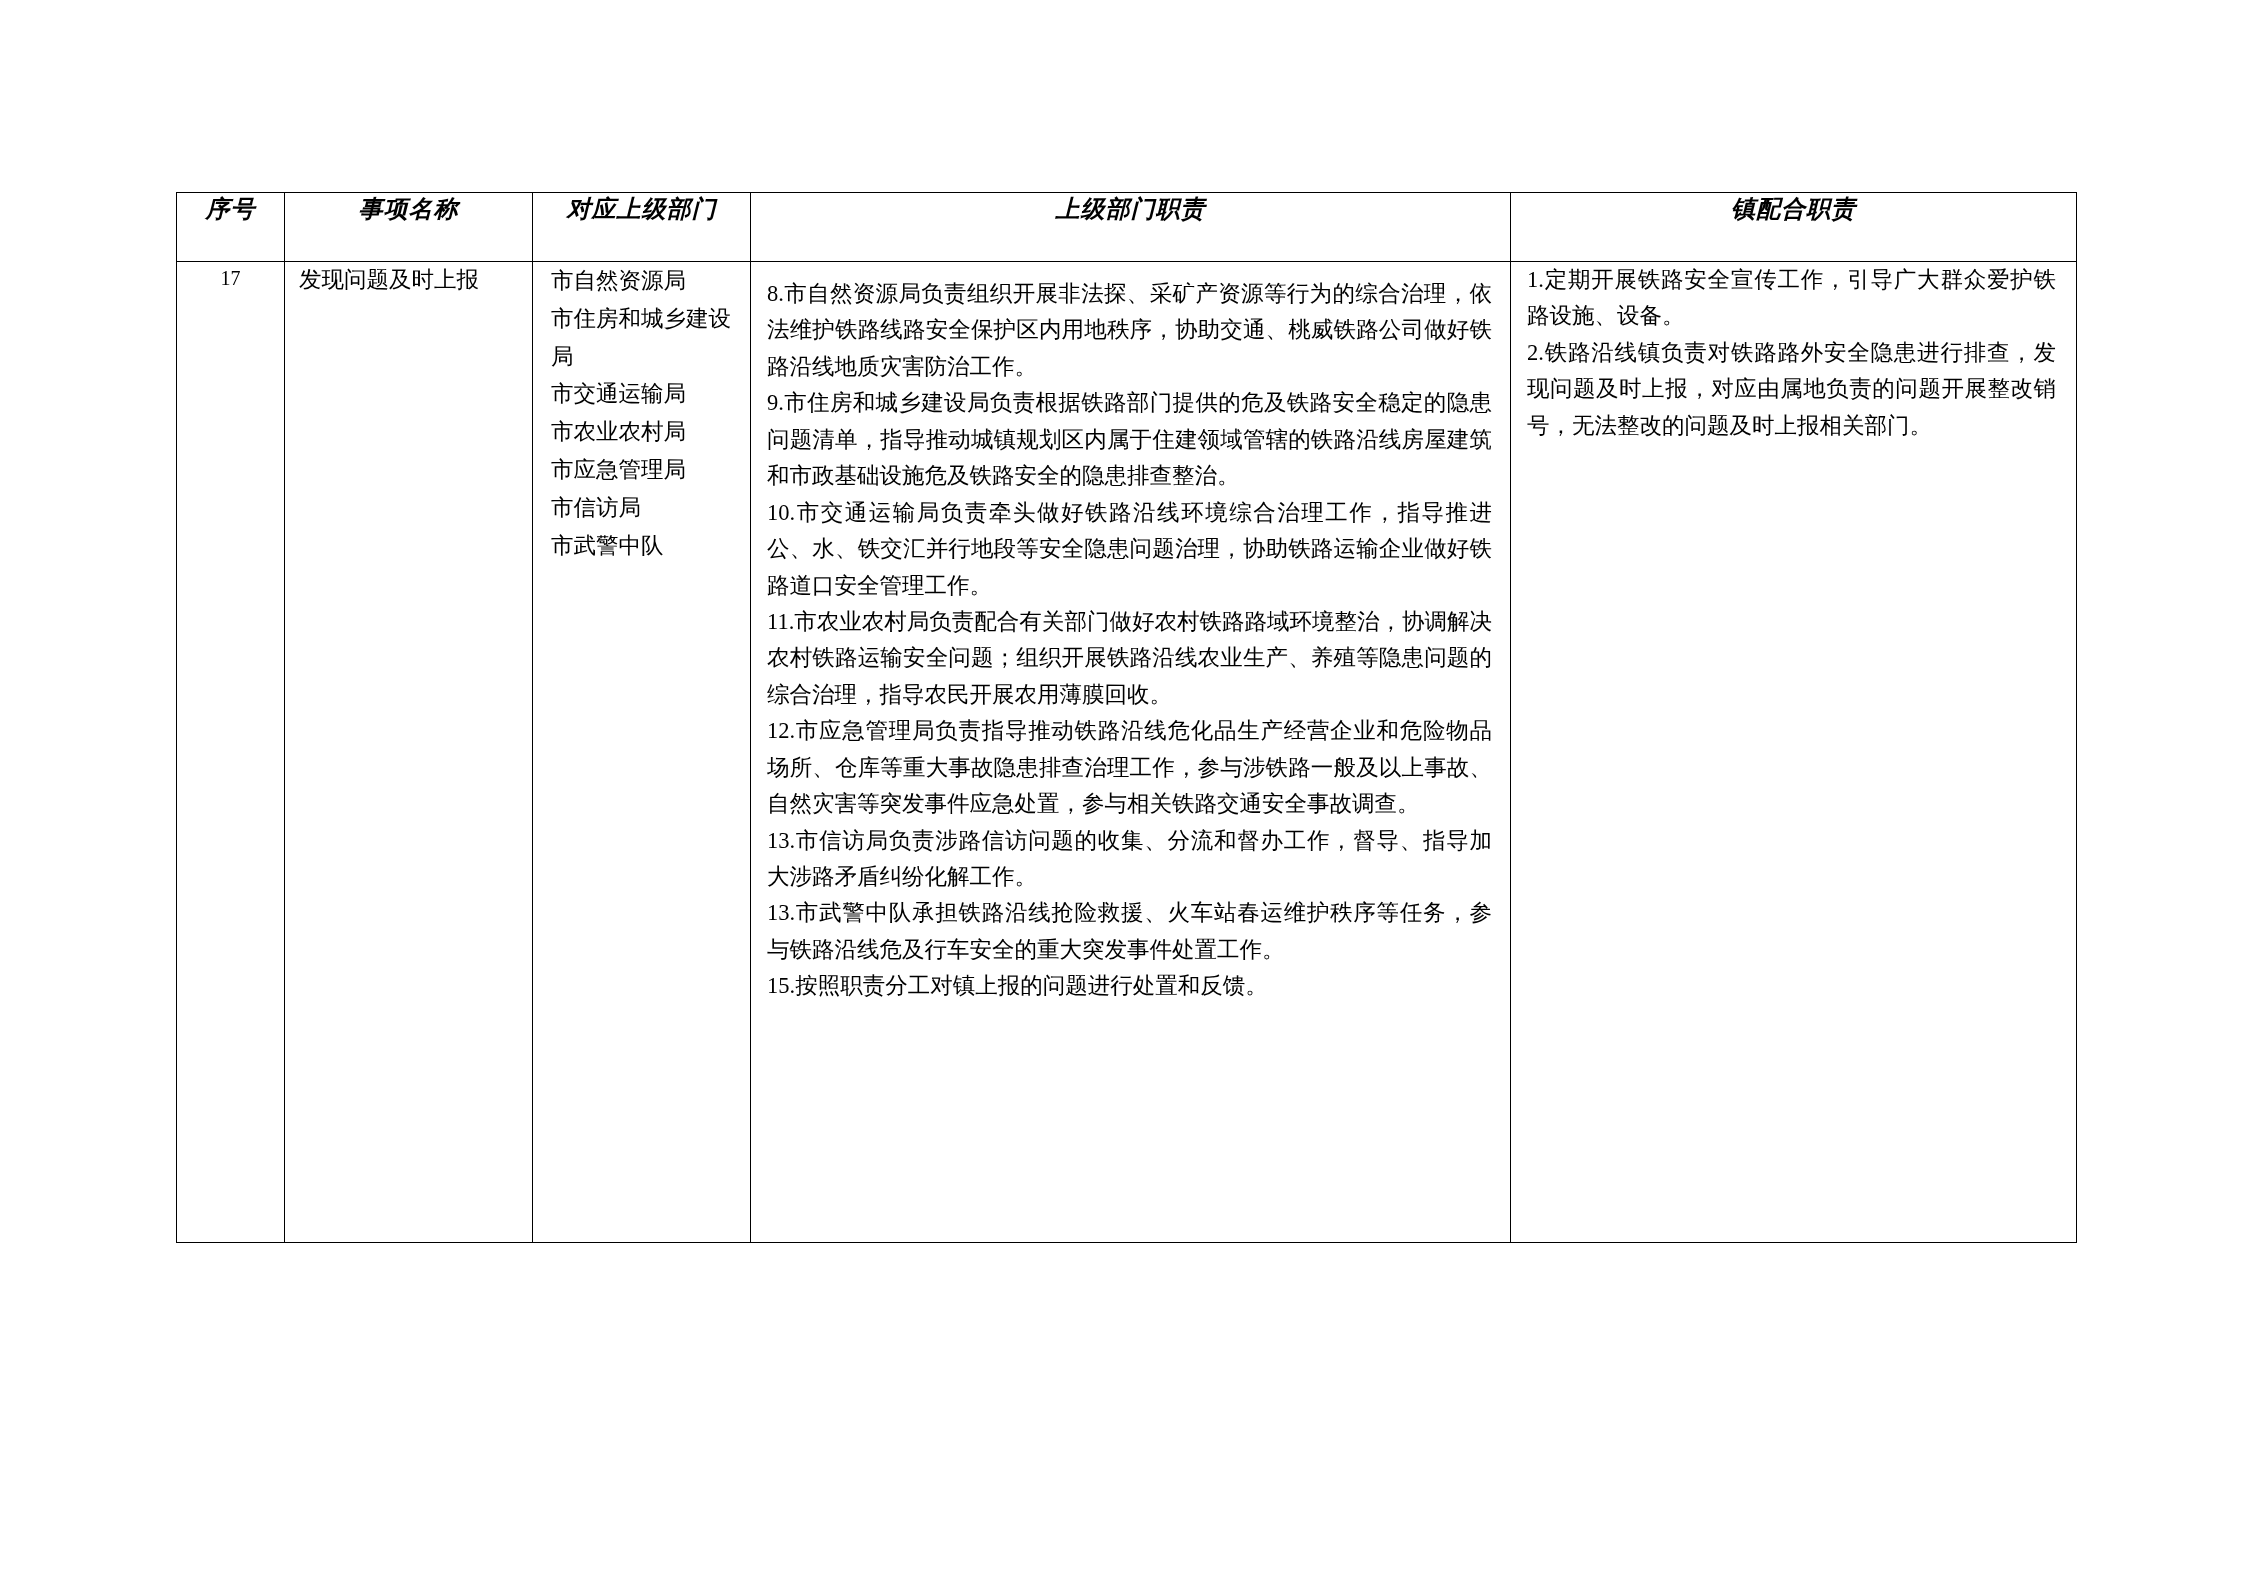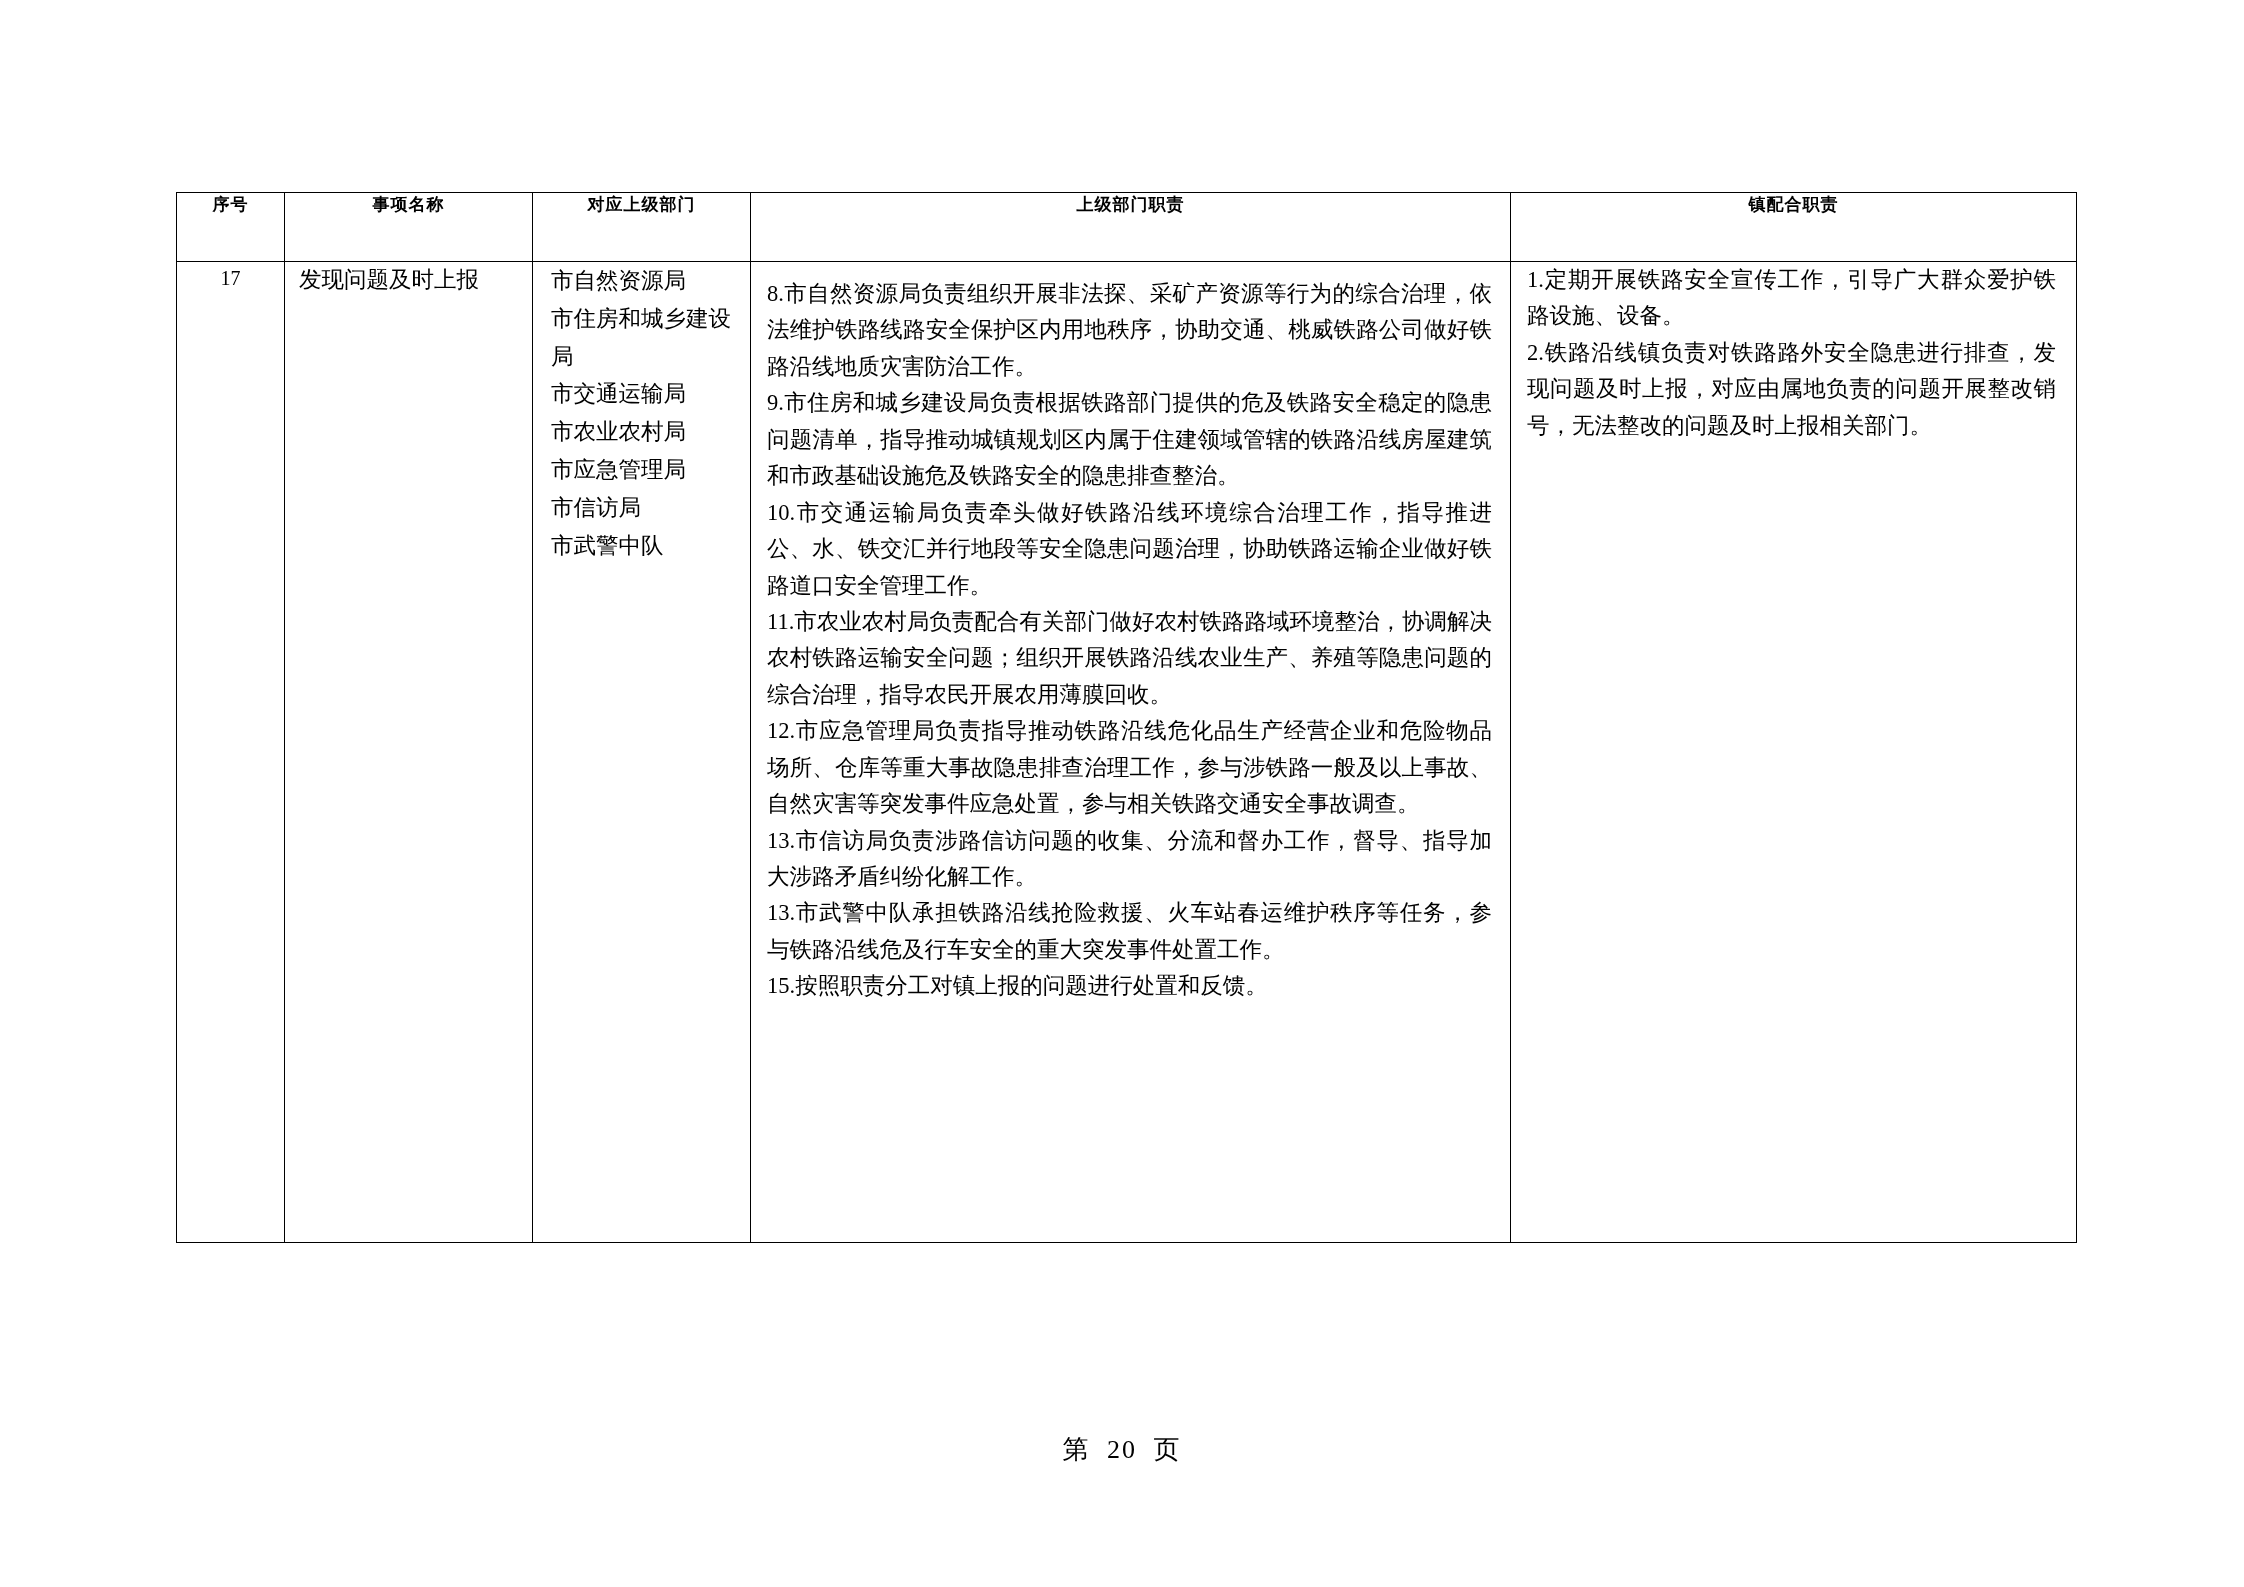--- a/index.html
+++ b/index.html
@@ -34,22 +34,23 @@
   table.doc-table td, table.doc-table th {
     border: 1.5px solid #000000;
     vertical-align: top;
     padding: 0;
   }
   thead th {
     text-align: center;
     vertical-align: middle;
     height: 68px;
     font-weight: bold;
-    font-size: 17px;
+    font-size: 24px;
     letter-spacing: 1px;
+    font-style: italic;
   }
   col.c-seq { width: 108px; }
   col.c-name { width: 248px; }
   col.c-dept { width: 218px; }
   col.c-duty { width: 760px; }
   col.c-town { width: 566px; }
 
   td.cell {
     font-size: 22.5px;
     line-height: 1.62;
@@ -168,19 +169,14 @@
             <div class="pad">
               <p class="para">1.定期开展铁路安全宣传工作，引导广大群众爱护铁路设施、设备。</p>
               <p class="para">2.铁路沿线镇负责对铁路路外安全隐患进行排查，发现问题及时上报，对应由属地负责的问题开展整改销号，无法整改的问题及时上报相关部门。</p>
             </div>
           </td>
         </tr>
       </tbody>
     </table>
   </div>
 
-  <div class="footer">
-    <span>第</span>
-    <span>20</span>
-    <span>页</span>
-  </div>
 
 </div>
 
 </body></html>

